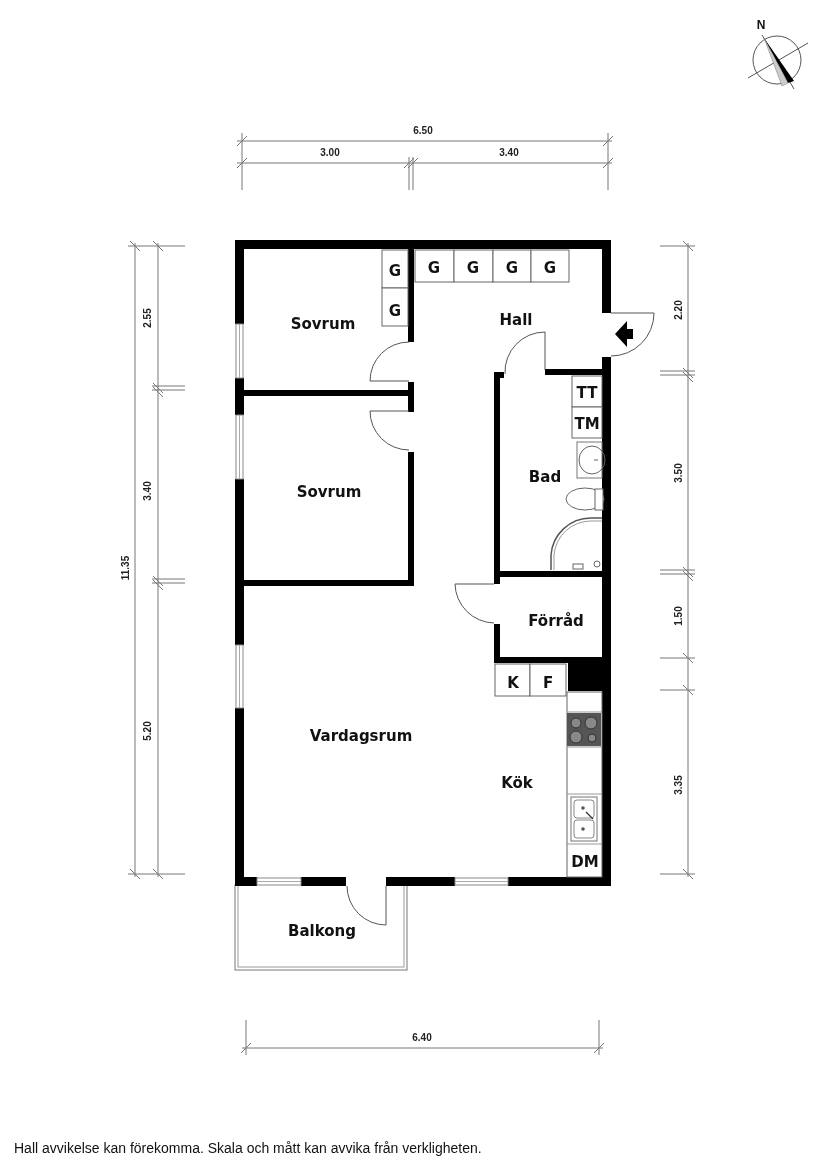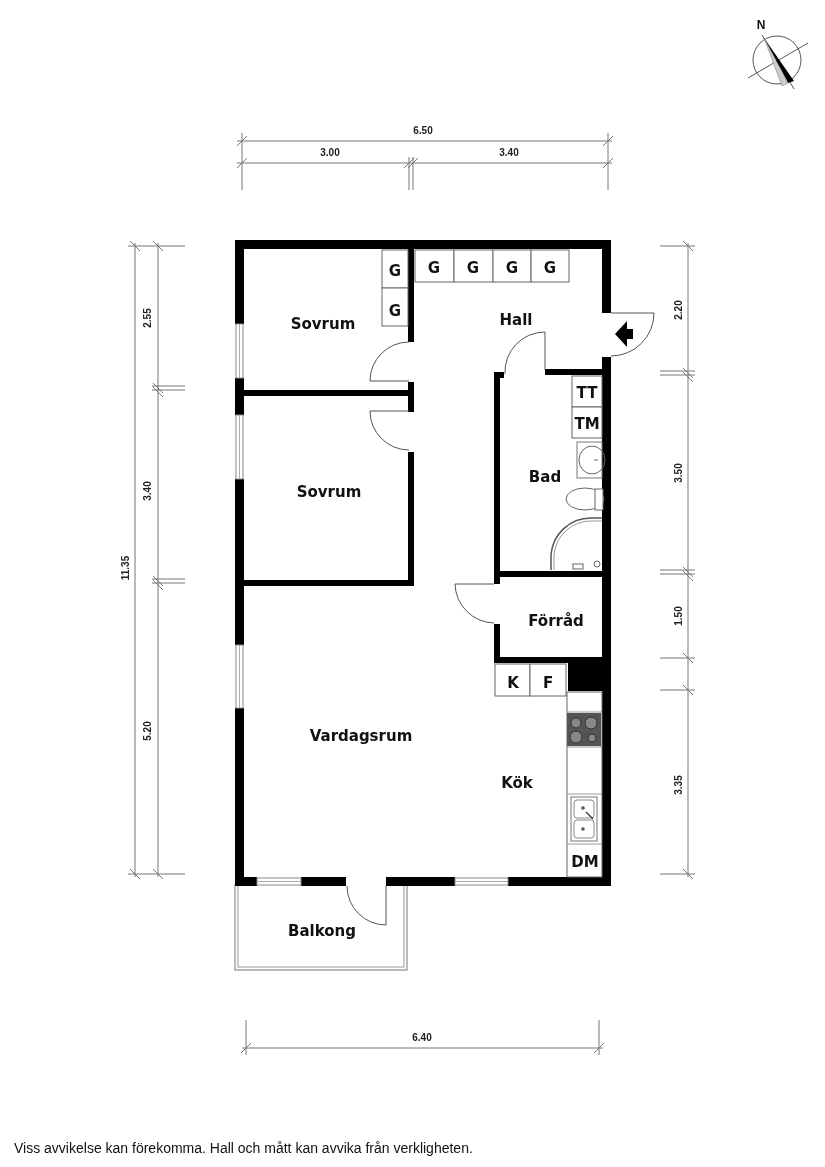--- a/index.html
+++ b/index.html
@@ -284,13 +284,13 @@
     <text x="516" y="325" class="room-label">Hall</text>
     <text x="329" y="497" class="room-label">Sovrum</text>
     <text x="545" y="482" class="room-label">Bad</text>
     <text x="556" y="626" class="room-label">Förråd</text>
     <text x="361" y="741" class="room-label">Vardagsrum</text>
     <text x="517" y="788" class="room-label">Kök</text>
     <text x="322" y="936" class="room-label">Balkong</text>
   </g>
 </svg>
 
-<div class="disclaimer">Viss avvikelse kan förekomma. Hall och mått kan avvika från verkligheten.</div>
+<div class="disclaimer">Hall avvikelse kan förekomma. Skala och mått kan avvika från verkligheten.</div>
 
 </body></html>

